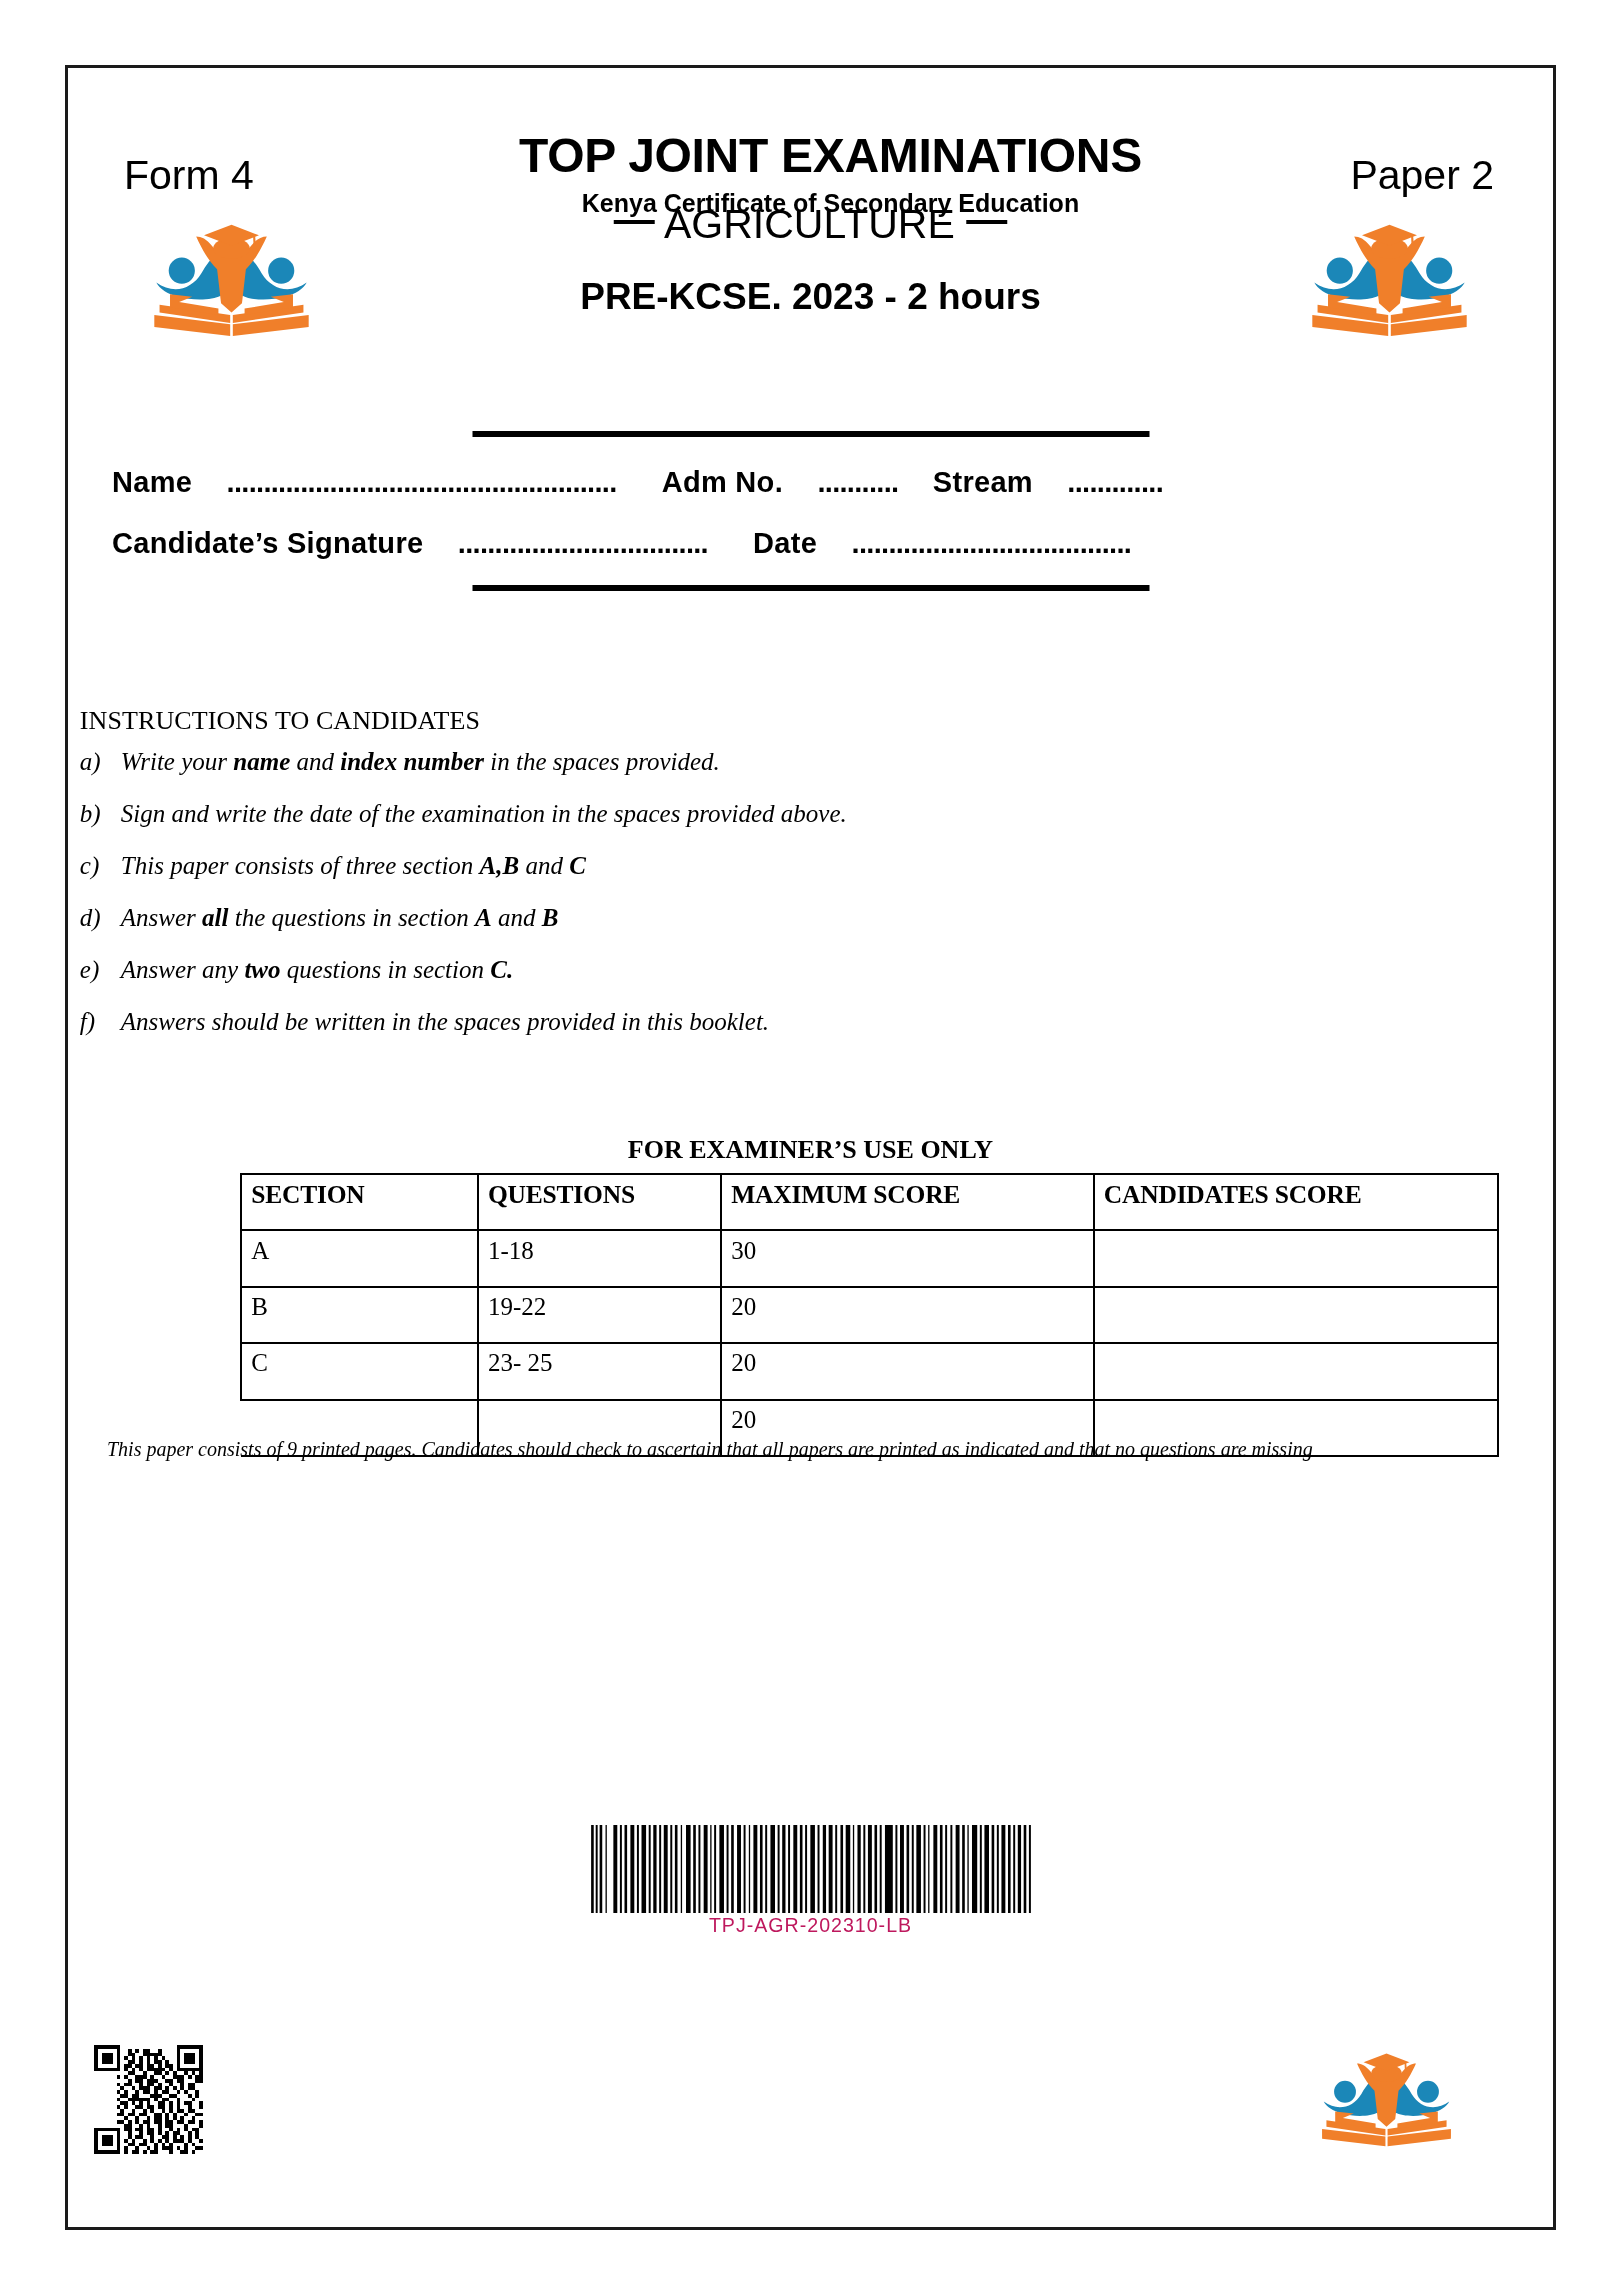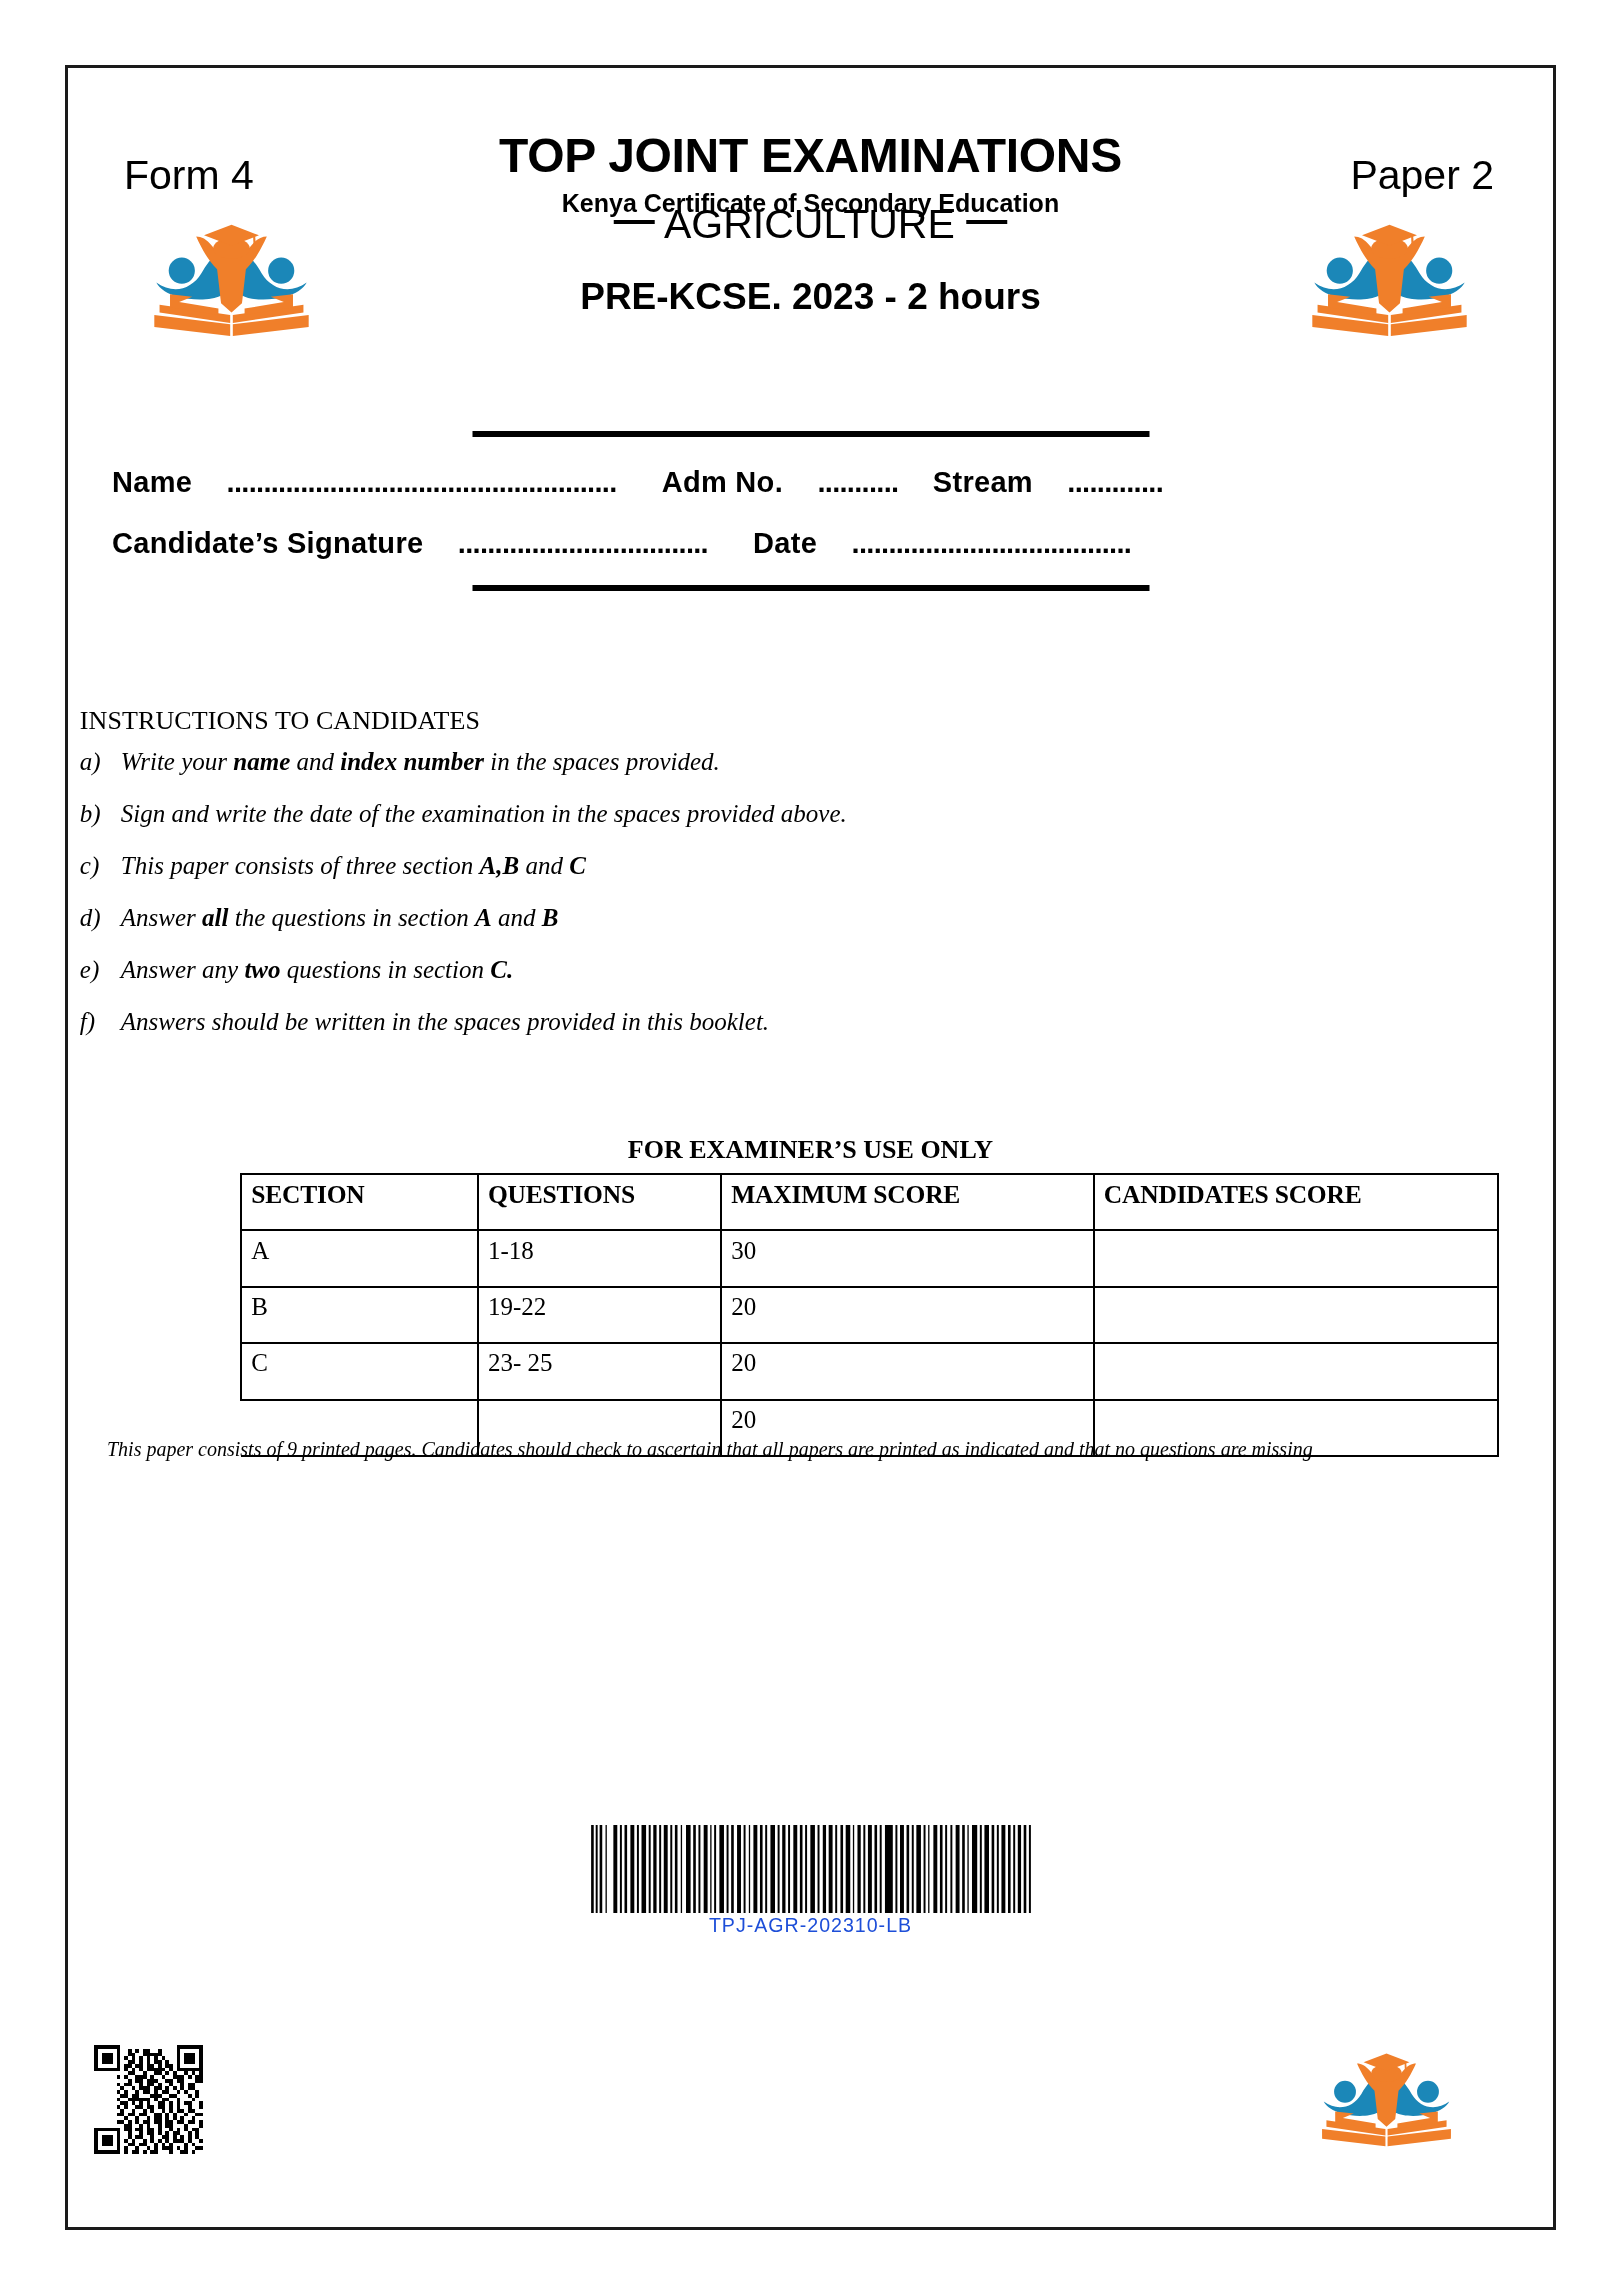--- a/index.html
+++ b/index.html
@@ -33,20 +33,21 @@
     width: 100%;
     height: 100%;
   }
 
   
   .header-block {
     position: absolute;
     left: 0;
     top: 0;
     width: 100%;
+    padding-left: 20px;
   }
 
   .exam-title {
     text-align: center;
     font-family: "Liberation Sans", sans-serif;
     font-size: 48px;
     font-weight: 700;
     letter-spacing: -0.3px;
     margin-top: 64px;
     line-height: 1.0;
@@ -260,21 +261,21 @@
   }
   .barcode-bars {
     height: 88px;
     width: 100%;
     display: block;
   }
   .barcode-label {
     font-family: "Liberation Sans", sans-serif;
     font-size: 19.6px;
     letter-spacing: 1px;
-    color: #1d4ed8;
+    color: #be185d;
     margin-top: 1.3px;
   }
 
   
   .qr-code {
     position: absolute;
     left: 26px;
     bottom: 73px;
     width: 109px;
     height: 109px;

